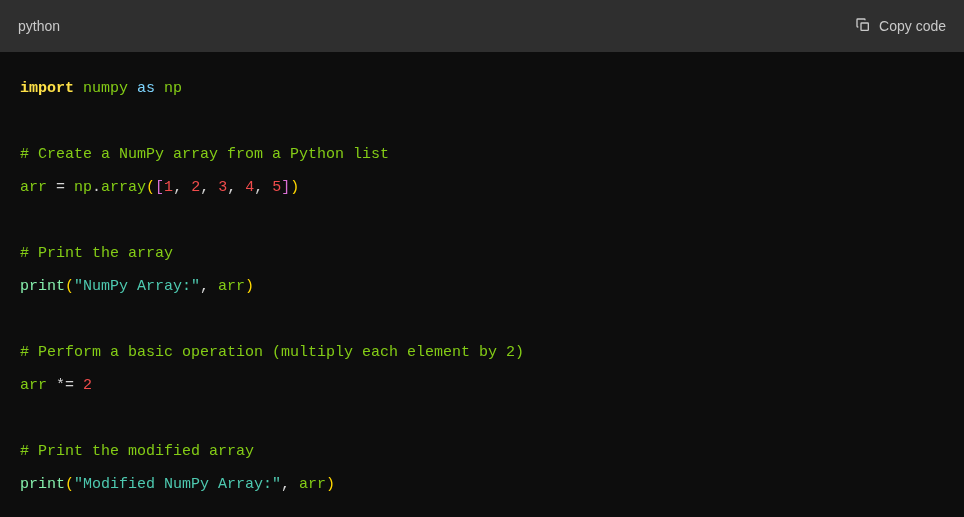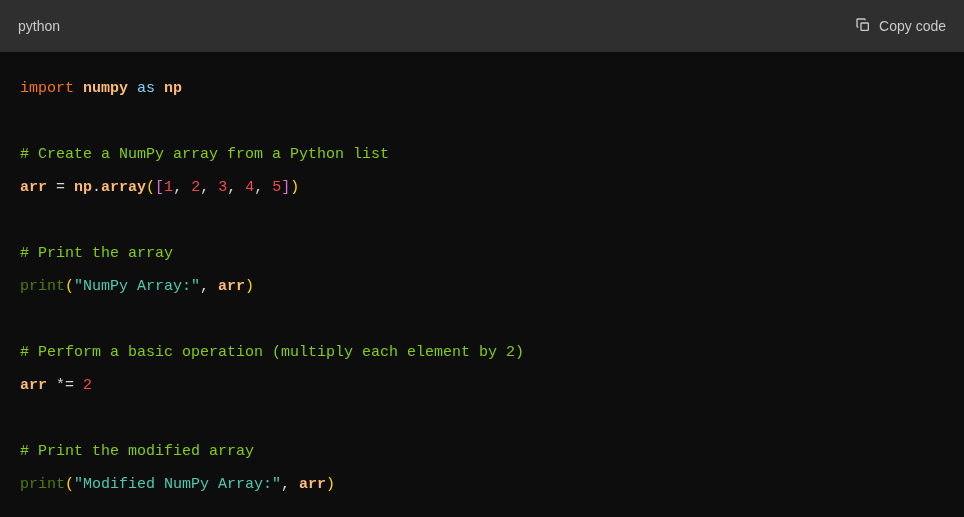--- a/index.html
+++ b/index.html
@@ -40,31 +40,31 @@
     .code-area {
       padding: 20px 20px 20px 20px;
       line-height: 2.2;
       color: #d4d4d4;
       white-space: pre;
     }
     .line {
       display: block;
       min-height: 33px;
     }
-    .kw-import { color: #f97316; }
+    .kw-import { color: #fde047; font-weight: bold; }
     .kw-as { color: #7dd3fc; }
     .comment { color: #84cc16; }
     .op { color: #d4d4d4; }
-    .func-call { color: #4d7c0f; }
+    .func-call { color: #86efac; }
     .paren { color: #ffd700; }
     .bracket { color: #da70d6; }
     .number { color: #f14c4c; }
     .comma { color: #d4d4d4; }
     .string { color: #4ec9b0; }
-    .white { color: #fdba74; font-weight: 700;}
+    .white { color: #84cc16; font-weight: 400;}
   </style>
 </head>
 <body>
 
 <div class="header">
   <span>python</span>
   <div class="copy-btn">
     <span>
       <svg viewBox="0 0 24 24" fill="none" stroke="currentColor" stroke-width="2">
         <rect x="9" y="9" width="11" height="11" rx="1"></rect>

